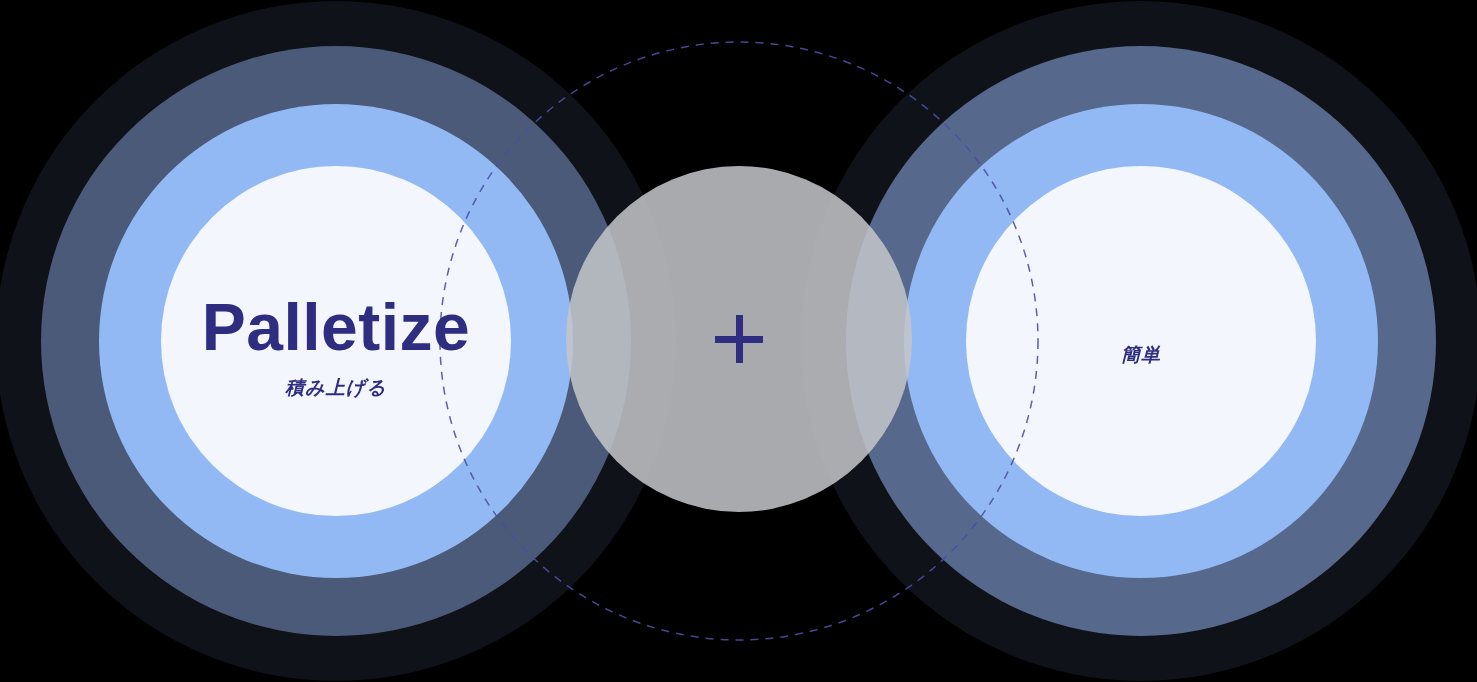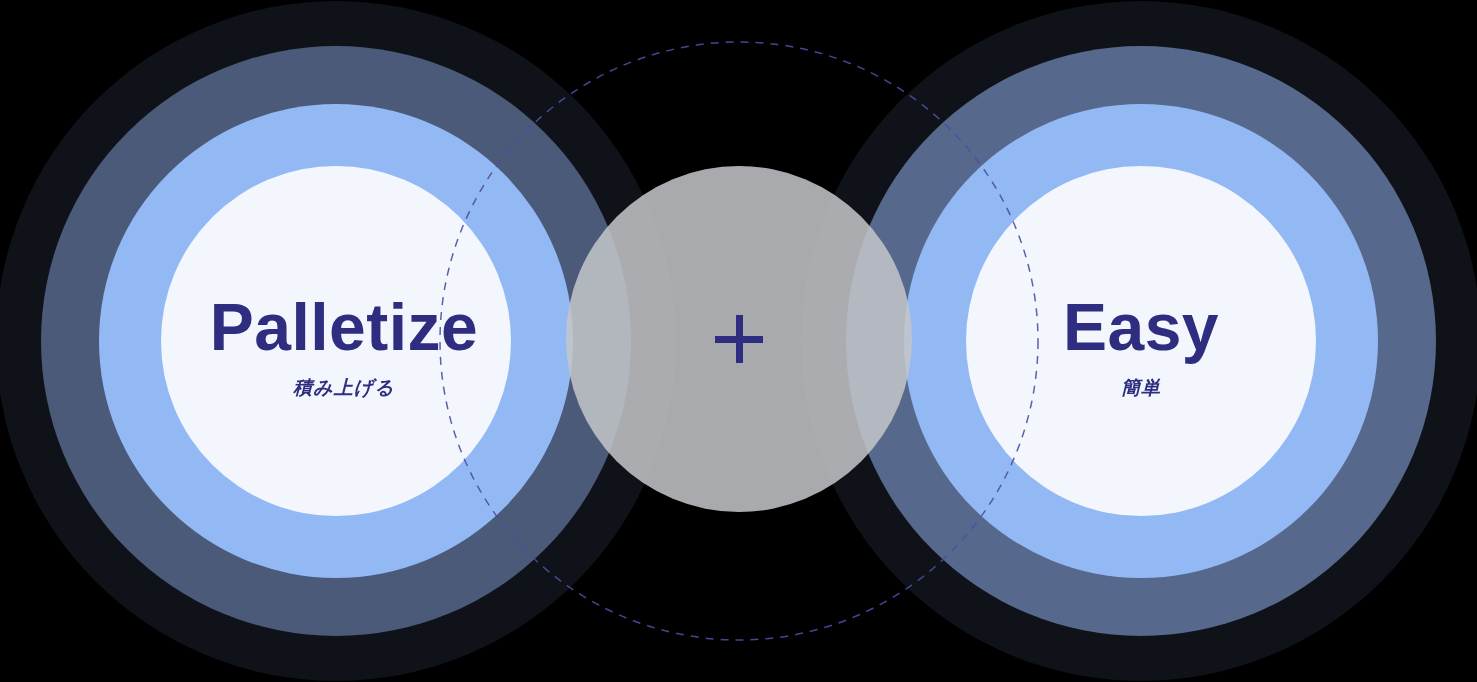--- a/index.html
+++ b/index.html
@@ -109,23 +109,22 @@
   <div class="dashed-circle">
     <svg width="600" height="600" viewBox="0 0 600 600">
       <circle cx="300" cy="300" r="299" fill="none" stroke="#4c4ea3" stroke-width="1.5" stroke-dasharray="8 7" opacity="0.9"></circle>
     </svg>
   </div>
 
   <div class="center-circle">
     <div class="plus-icon"></div>
   </div>
 
-  <div class="label-block" style="left:169px; top:166px; width:350px; height:350px; padding-top:8px; box-sizing:border-box;">
+  <div class="label-block" style="left:161px; top:166px; width:350px; height:350px; padding-top:8px; box-sizing:border-box;">
     <div class="main-label">Palletize</div>
     <div class="sub-label">積み上げる</div>
   </div>
 
   <div class="label-block" style="left:966px; top:166px; width:350px; height:350px; padding-top:8px; box-sizing:border-box;">
-    <div class="main-label">Easy</div>
     <div class="sub-label">簡単</div>
   </div>
 
 </div>
 
 </body></html>

